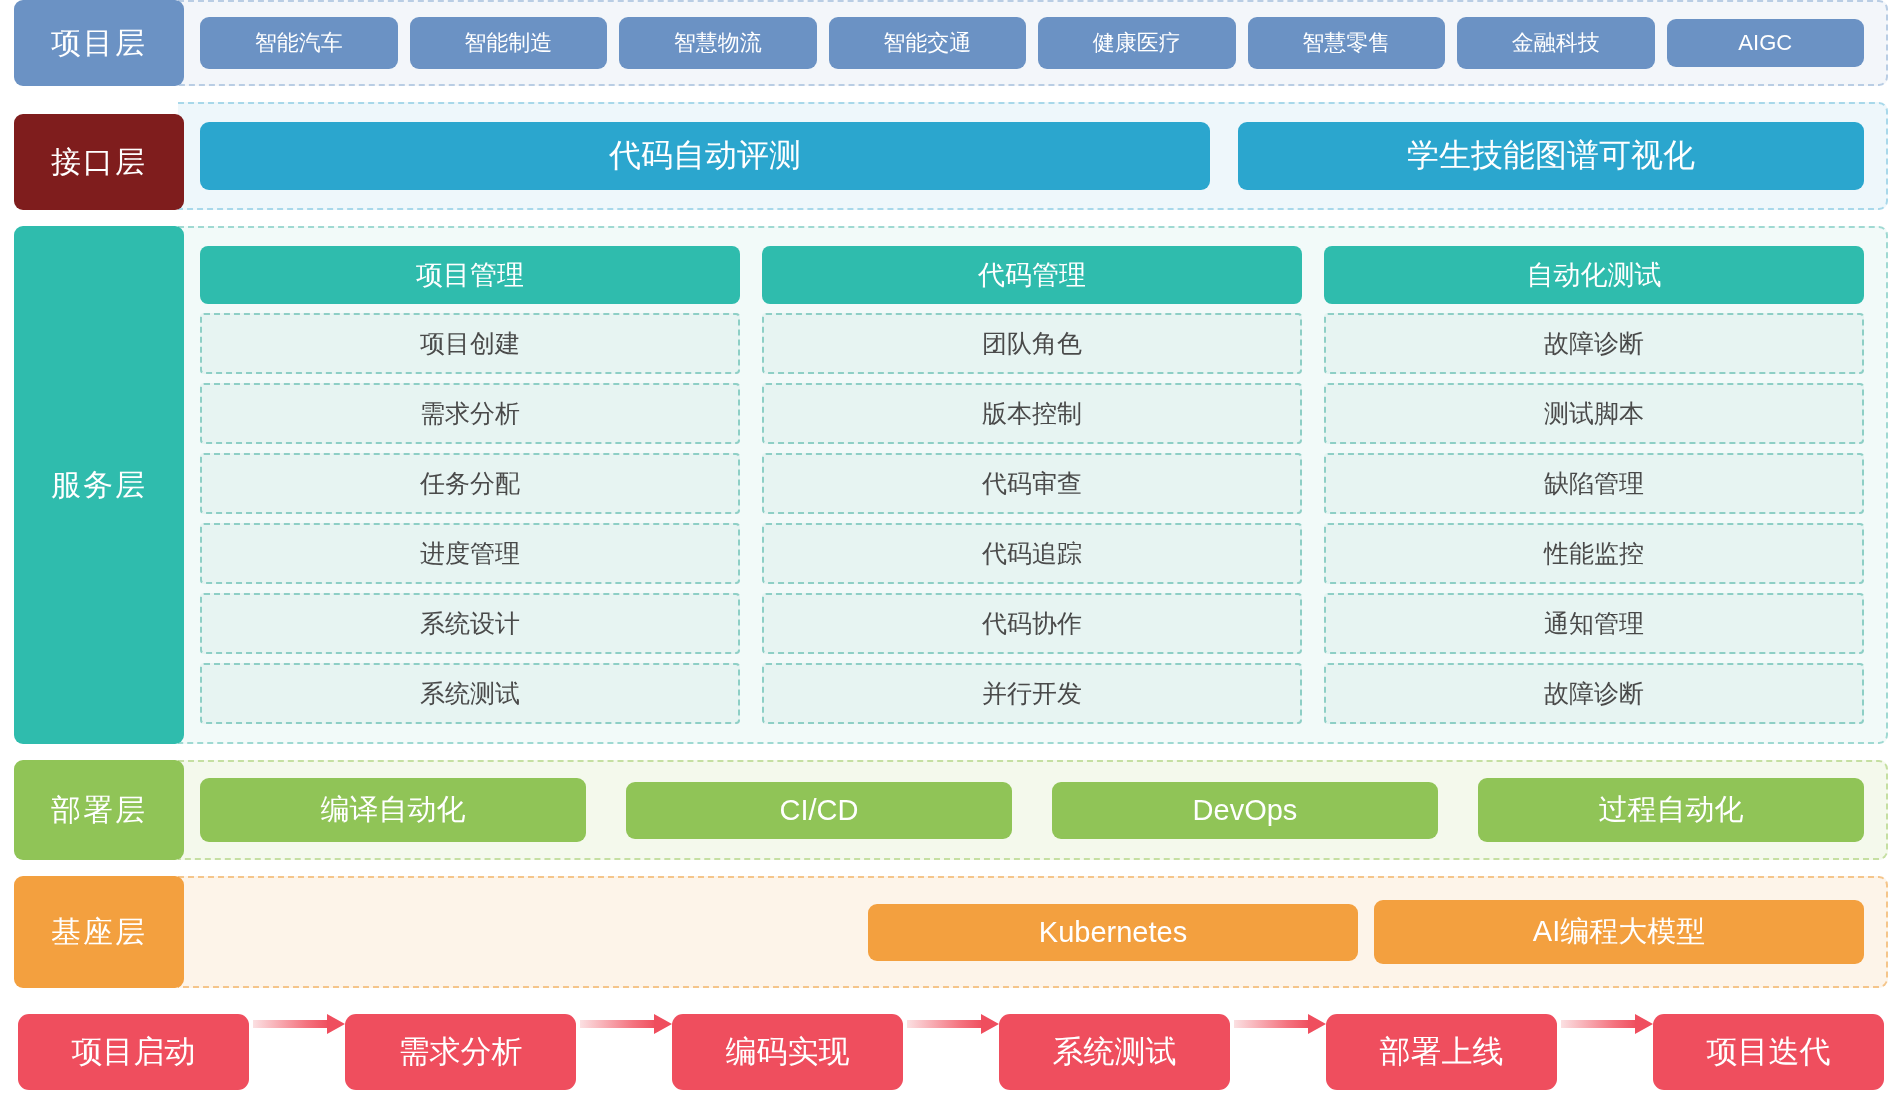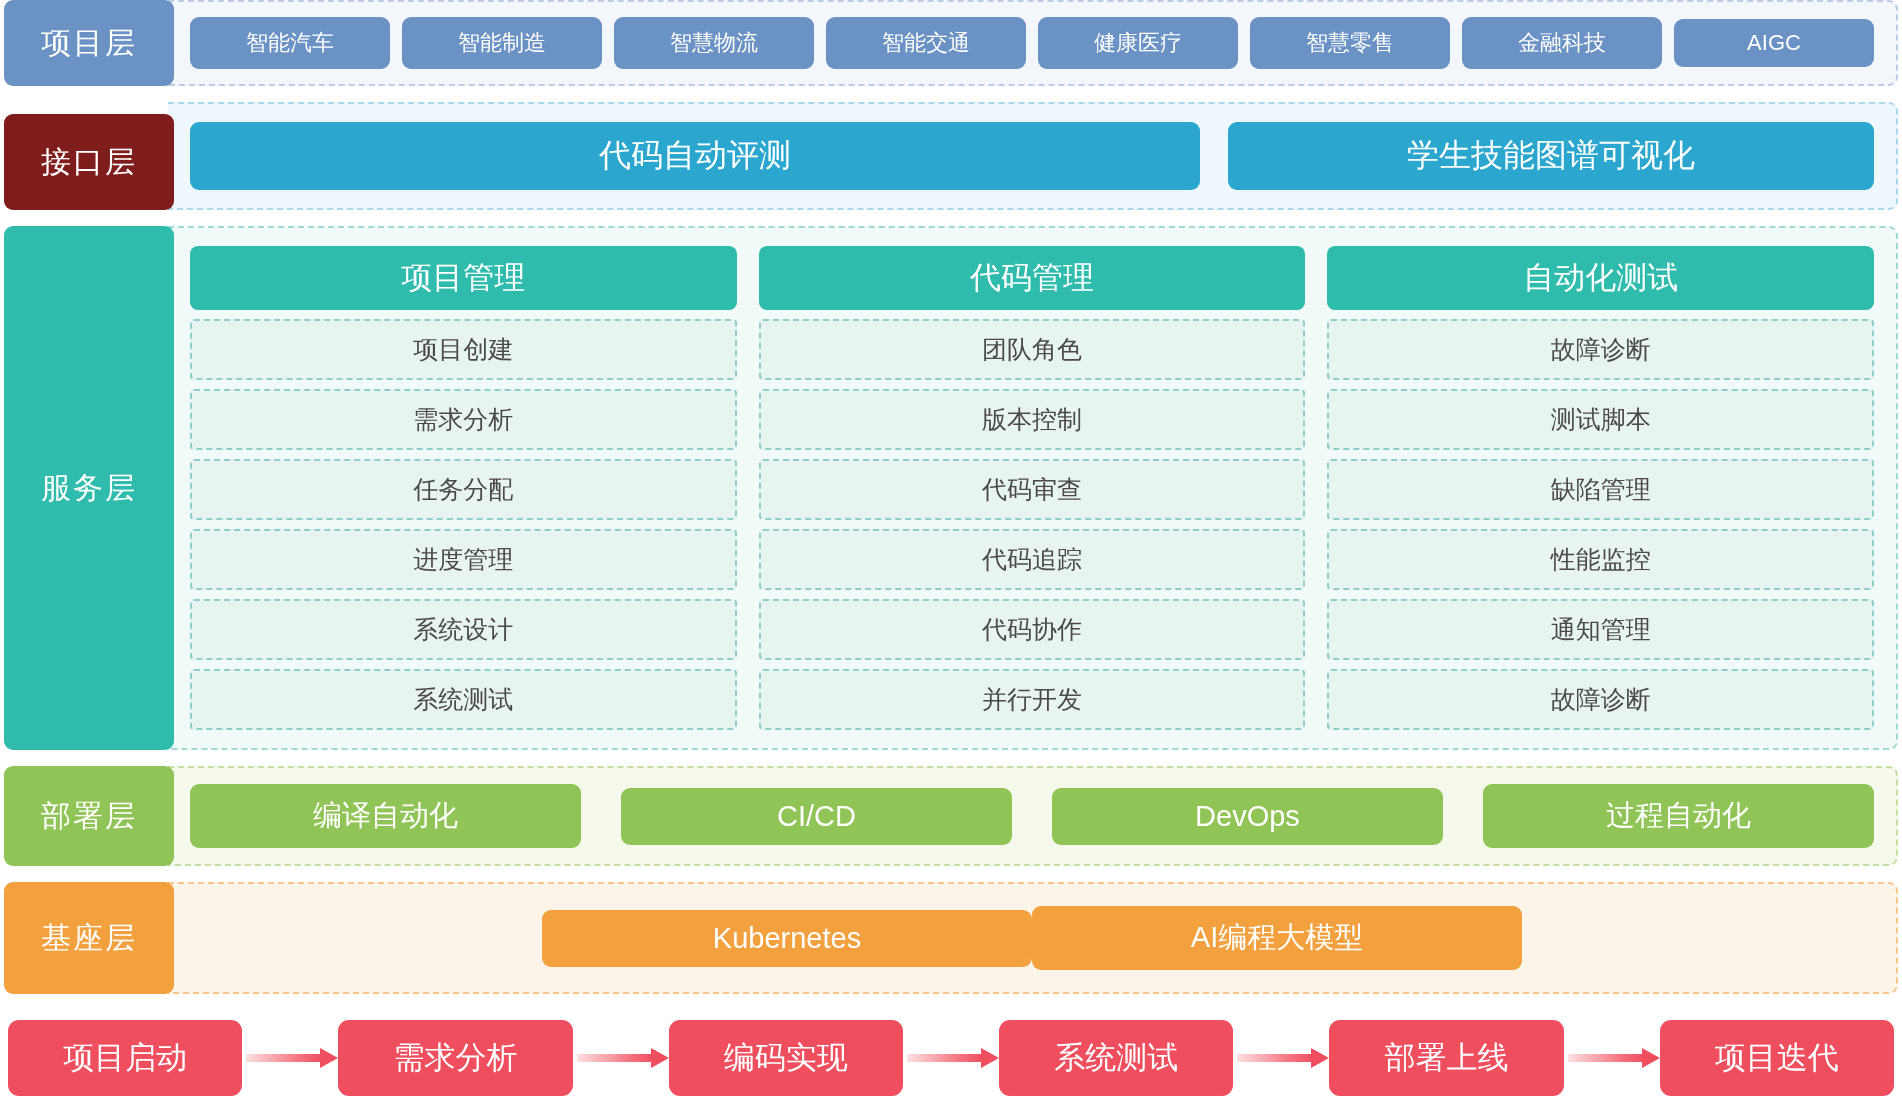--- a/index.html
+++ b/index.html
@@ -7,21 +7,21 @@
     width: 1902px;
     height: 1097px;
     background: #ffffff;
     font-family: "Liberation Sans", "DejaVu Sans", sans-serif;
     overflow: hidden;
   }
   .canvas {
     position: relative;
     width: 1902px;
     height: 1097px;
-    padding: 0 4px;
+    padding: 0 14px;
   }
 
   
   .layer {
     display: flex;
     align-items: stretch;
     margin-bottom: 16px;
   }
   .layer-tag {
     flex: 0 0 170px;
@@ -91,21 +91,21 @@
     background: #f2faf9;
     border-color: #9fd9d2;
     align-items: stretch;
     gap: 22px;
     padding: 18px 22px;
   }
   .svc-col { flex: 1 1 0; display: flex; flex-direction: column; }
   .svc-head {
     background: #2fbcad;
     color: #fff;
-    font-size: 31px;
+    font-size: 27px;
     text-align: center;
     border-radius: 8px;
     padding: 11px 6px;
     margin-bottom: 9px;
     white-space: nowrap;
   }
   .svc-grid {
     display: grid;
     grid-template-columns: 1fr;
     gap: 9px 14px;
@@ -139,39 +139,40 @@
     border-radius: 9px;
     padding: 12px 6px;
     white-space: nowrap;
   }
 
   
   .base .layer-tag { background: #f3a03f; }
   .base .layer-body {
     background: #fdf4e9;
     border-color: #f5c58a;
-    justify-content: center;
+    justify-content: flex-end;
     padding: 22px 22px;
+    gap: 16px;
   }
   .chip-base {
     background: #f3a03f;
     color: #fff;
     font-size: 29px;
     text-align: center;
     border-radius: 9px;
     padding: 12px 10px;
     white-space: nowrap;
   }
   .chip-base.k8s { flex: 0 0 490px; }
   .chip-base.ai  { flex: 0 0 490px; }
 
   
   .pipeline {
     display: flex;
-    align-items: center;
+    align-items: flex-start;
     margin-top: 26px;
     padding: 0 4px;
   }
   .pipe-node {
     flex: 1 1 0;
     background: #ef4e5e;
     color: #fff;
     font-size: 31px;
     text-align: center;
     border-radius: 11px;

